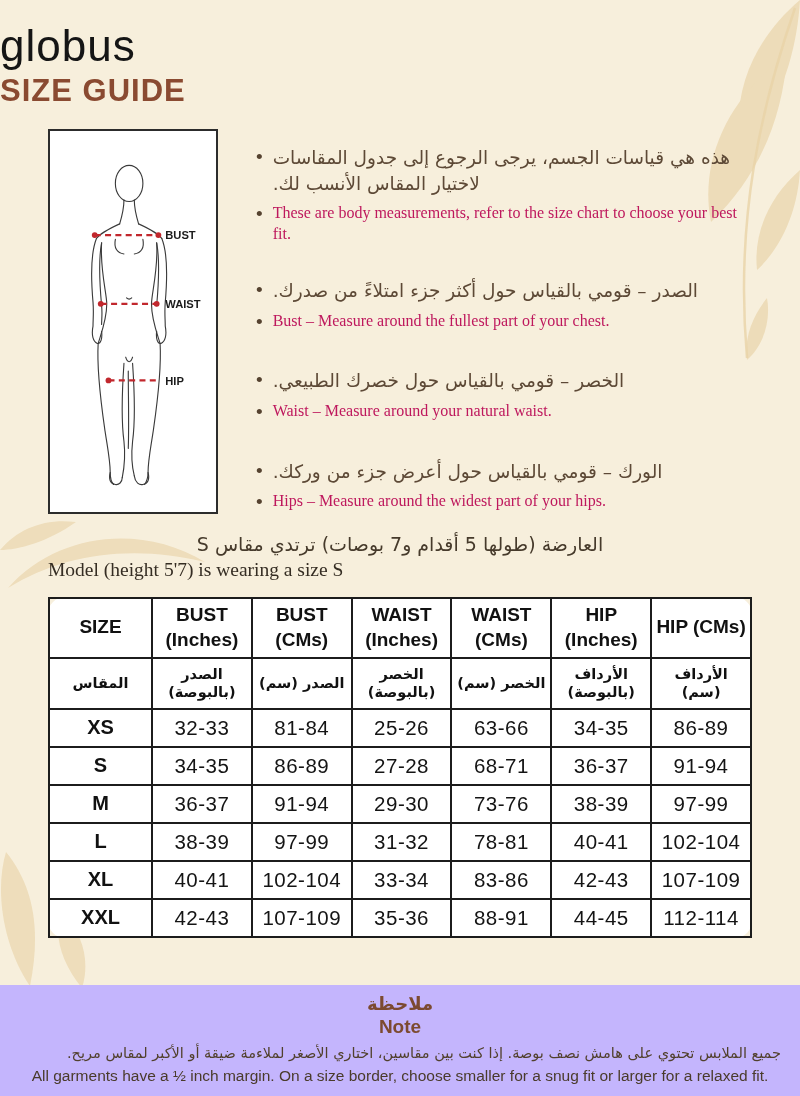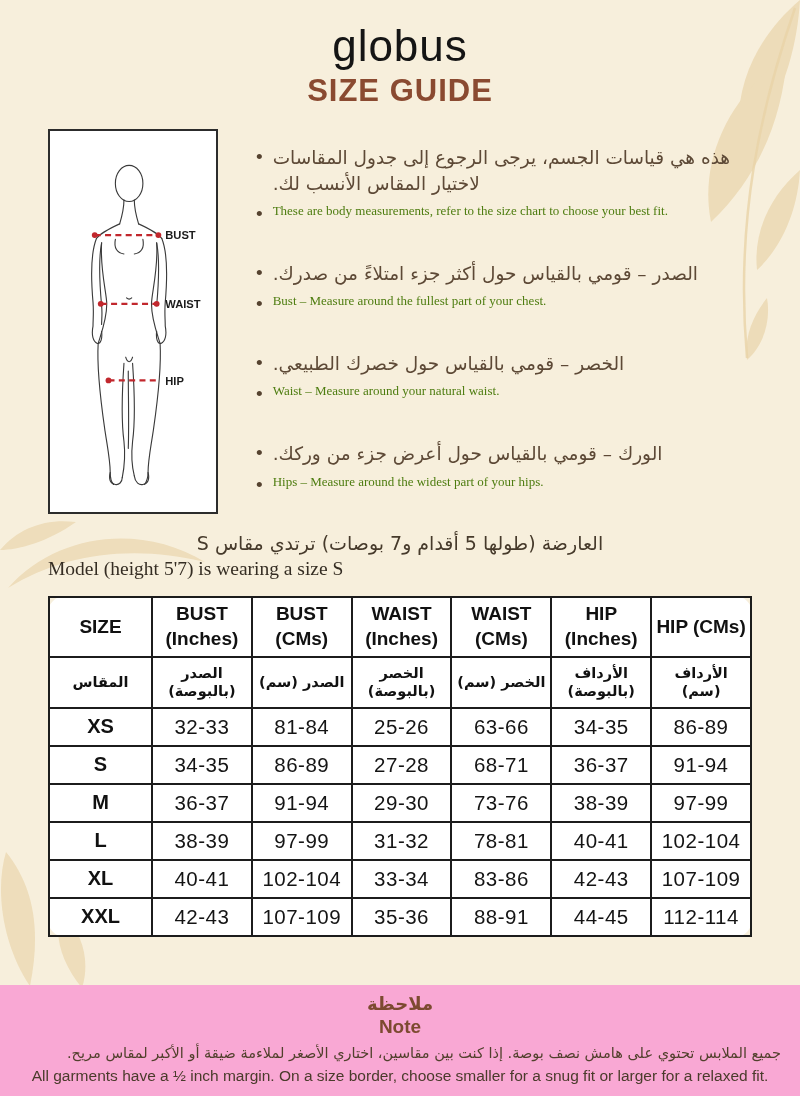--- a/index.html
+++ b/index.html
@@ -9,21 +9,21 @@
     background:#f7efdc;
     overflow:hidden;
     font-family:"Liberation Sans",sans-serif;
     color:#3d342a;
   }
   
   .leaf-svg{position:absolute;z-index:0;}
   .content-layer{position:relative;z-index:1;}
 
   
-  .header{padding-top:24px;text-align:center;}
+  .header{padding-top:24px;text-align:left;}
   .brand{
     font-family:"Liberation Sans",sans-serif;
     font-size:44px;line-height:1.0;color:#151515;
     letter-spacing:1px;font-weight:500;
   }
   .page-title{
     margin-top:5px;
     font-size:31px;font-weight:bold;color:#8a4a31;letter-spacing:1px;
   }
 
@@ -39,21 +39,21 @@
   .bullet-group{display:flex;flex-direction:column;gap:6px;}
   .bullet-line{display:flex;align-items:flex-start;gap:10px;}
   .bullet-dot{flex:0 0 auto;font-size:19px;line-height:1.3;color:#55422f;}
   .ar{
     direction:rtl;unicode-bidi:isolate;text-align:left;
     font-family:"DejaVu Sans",sans-serif;
     font-size:18.5px;line-height:1.38;color:#5d4936;
   }
   .en-serif{
     font-family:"Liberation Serif",serif;
-    font-size:13px;line-height:1.32;color:#4d7c0f;
+    font-size:16px;line-height:1.32;color:#be185d;
   }
 
   
   .model-info{margin:16px 48px 0 48px;}
   .model-info .ar{font-size:19px;color:#463a2b;text-align:center;}
   .model-info .en-serif{font-size:19.5px;color:#352d23;}
 
   
   table.size-table{
     margin:14px 48px 0 48px;
@@ -71,21 +71,21 @@
     height:51px;font-weight:bold;color:#111;
     font-family:"DejaVu Sans",sans-serif;font-size:14.5px;line-height:1.25;
     direction:rtl;
   }
   .td-size{height:38px;font-size:20px;font-weight:bold;color:#111;}
   .td-val{height:38px;font-size:20.5px;color:#141414;letter-spacing:.5px;}
 
   
   .note-band{
     position:absolute;left:0;bottom:0;width:800px;height:111px;
-    background:#f9a8d4;z-index:2;text-align:center;box-sizing:border-box;
+    background:#c4b5fd;z-index:2;text-align:center;box-sizing:border-box;
     padding-top:7px;
   }
   .note-title-ar{
     font-family:"DejaVu Sans",sans-serif;direction:rtl;
     font-size:18px;font-weight:bold;color:#7c4a30;line-height:1.3;
   }
   .note-title-en{font-size:19px;font-weight:bold;color:#7c4a30;line-height:1.25;text-align:center;}
   .note-body-ar{
     font-family:"DejaVu Sans",sans-serif;direction:rtl;
     font-size:14.5px;color:#51402c;margin-top:5px;line-height:1.35;white-space:nowrap;margin-left:48px;

